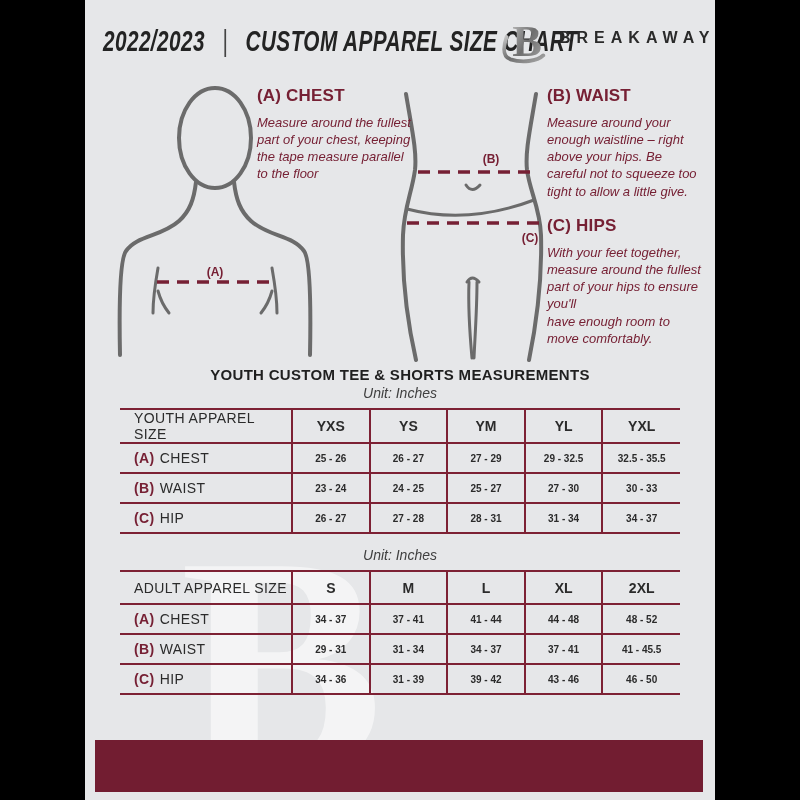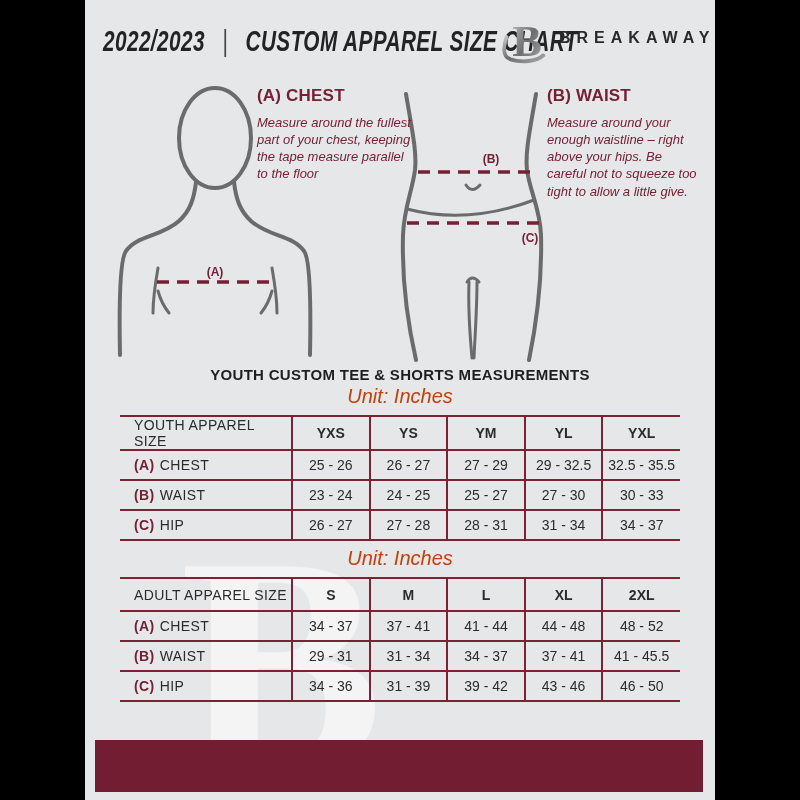--- a/index.html
+++ b/index.html
@@ -45,24 +45,24 @@
   
   .watermark{position:absolute;left:95px;top:538px;font-family:"Liberation Serif","DejaVu Serif",serif;
     font-weight:700;font-size:305px;line-height:0.82;color:rgba(255,255,255,0.55);
     z-index:0;pointer-events:none;}
 
   
   .tbl-wrap{position:absolute;left:0;right:0;z-index:1;}
   .youth-wrap{top:366px;}
   .adult-wrap{top:545px;}
   .section-title{text-align:center;font-size:15px;font-weight:700;color:#1f1f1f;letter-spacing:0.3px;}
-  .section-unit{text-align:center;font-size:20px;font-style:italic;color:#c2410c;margin-top:2px;}
+  .section-unit{text-align:center;font-size:14px;font-style:italic;color:#404040;margin-top:2px;}
   table.size-table{border-collapse:collapse;table-layout:fixed;width:560px;margin:7px auto 0;}
-  .size-table th,.size-table td{border-bottom:2px solid var(--line);font-weight:400;
-    color:var(--ink);font-size:14px;text-align:center;}
+  .size-table th,.size-table td{border-bottom:2px solid var(--line);font-weight:700;
+    color:var(--ink);font-size:10px;text-align:center;}
   .size-table thead th{border-top:2px solid var(--line);height:33px;font-weight:700;font-size:14px;}
   .size-table tbody td{height:30px;}
   .size-table th + th,.size-table td + td{border-left:2px solid var(--line);}
   .size-table .lbl-col{text-align:left;padding-left:14px;font-weight:400;letter-spacing:0.4px;font-size:14px;}
   .row-prefix{color:var(--accent);font-weight:800;margin-right:5px;}
   .row-label{color:var(--ink);letter-spacing:0.4px;}
 
   
   .footer-bar{position:absolute;left:10px;top:740px;width:608px;height:52px;
     background:var(--footer);z-index:1;}
@@ -122,20 +122,25 @@
     </svg>
 
     <div class="inst inst-a">
       <div class="inst-heading">(A) CHEST</div>
       <div class="inst-body">Measure around the fullest part of your chest, keeping the tape measure parallel to the floor</div>
     </div>
     <div class="inst inst-b">
       <div class="inst-heading">(B) WAIST</div>
       <div class="inst-body">Measure around your enough waistline – right above your hips. Be careful not to squeeze too tight to allow a little give.</div>
     </div>
+    <div class="inst inst-c">
+      <div class="inst-heading">(C) HIPS</div>
+      <div class="inst-body">With your feet together, measure around the fullest part of your hips to ensure you'll
+have enough room to move comfortably.</div>
+    </div>
 
     <div class="watermark">B</div>
 
     <div class="tbl-wrap youth-wrap">
       <div class="section-title">YOUTH CUSTOM TEE &amp; SHORTS MEASUREMENTS</div>
       <div class="section-unit">Unit: Inches</div>
       <table class="size-table">
         <colgroup>
             <col style="width:172px">
             <col>

